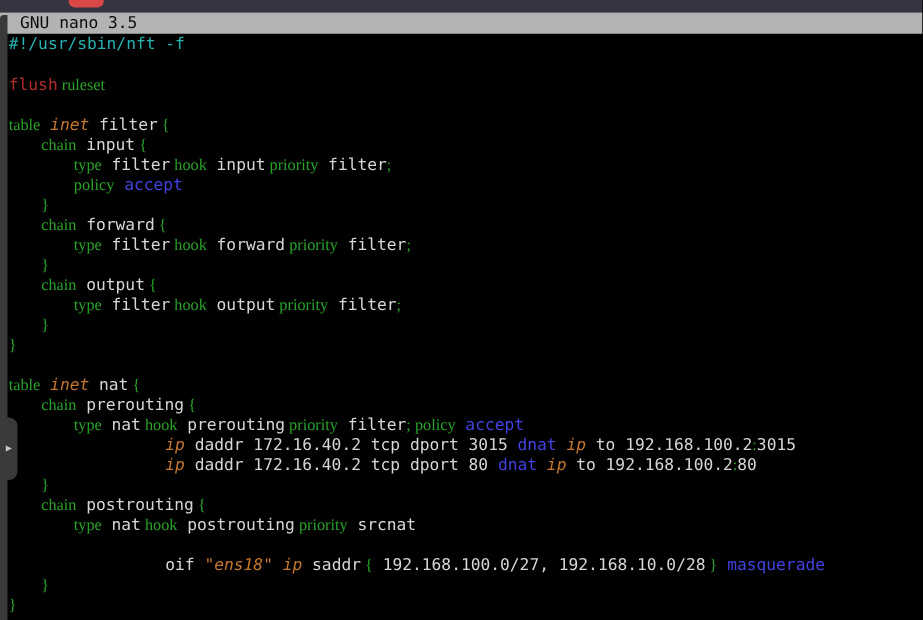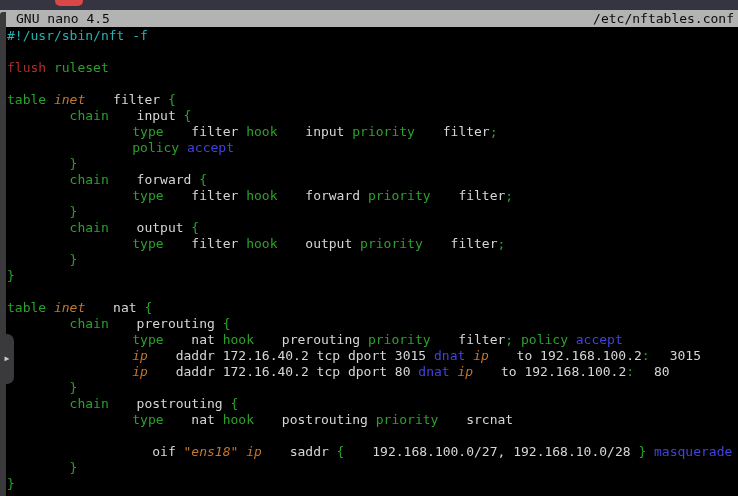--- a/index.html
+++ b/index.html
@@ -26,22 +26,22 @@
   .editor {
     position:absolute; top:28px; left:0; width:624px; bottom:0;
     background:var(--editor_bg);
   }
   .code {
     margin:0; padding:0 0 0 7px;
     font-family:"DejaVu Sans Mono", monospace;
     font-size:13px; line-height:16px;
   }
   .line { height:16px; white-space:pre; }
-  .tok-green  { color:var(--keyword_green); }
-  .tok-white  { color:var(--text_white);margin-left:20px; }
+  .tok-green  { color:var(--keyword_green);font-family:Liberation Serif, serif; }
+  .tok-white  { color:var(--text_white); }
   .tok-cyan   { color:var(--comment_cyan); }
   .tok-red    { color:var(--flush_red);margin-top:42px; }
   .tok-orange { color:var(--inet_orange);font-style:italic; }
   .tok-blue   { color:var(--action_blue); }
   .leftstrip {
     position:absolute; left:0; top:12px; bottom:0; width:6px;
     background:var(--strip_bg); border-radius:3px 0 0 0;
   }
   .handle {
     position:absolute; left:0; top:334px; width:14px; height:50px;
@@ -54,22 +54,21 @@
   }
 </style>
 </head>
 <body>
 
 <div class="topbar">
   <div class="redpill"></div>
 </div>
 
 <div class="nanobar">
-  <span>GNU nano 4.5</span>
-  <span>/etc/nftables.conf</span>
+  <span>GNU nano 3.5</span>
 </div>
 
 <div class="editor">
   <pre class="code"><div class="line"><span class="tok-cyan">#!/usr/sbin/nft -f</span></div><div class="line"></div><div class="line"><span class="tok-red">flush</span><span class="tok-green"> ruleset</span></div><div class="line"></div><div class="line"><span class="tok-green">table</span><span class="tok-orange"> inet</span><span class="tok-white"> filter</span><span class="tok-green"> {</span></div><div class="line"><span class="tok-green">        chain</span><span class="tok-white"> input</span><span class="tok-green"> {</span></div><div class="line"><span class="tok-green">                type</span><span class="tok-white"> filter</span><span class="tok-green"> hook</span><span class="tok-white"> input</span><span class="tok-green"> priority</span><span class="tok-white"> filter</span><span class="tok-green">;</span></div><div class="line"><span class="tok-green">                policy</span><span class="tok-blue"> accept</span></div><div class="line"><span class="tok-green">        }</span></div><div class="line"><span class="tok-green">        chain</span><span class="tok-white"> forward</span><span class="tok-green"> {</span></div><div class="line"><span class="tok-green">                type</span><span class="tok-white"> filter</span><span class="tok-green"> hook</span><span class="tok-white"> forward</span><span class="tok-green"> priority</span><span class="tok-white"> filter</span><span class="tok-green">;</span></div><div class="line"><span class="tok-green">        }</span></div><div class="line"><span class="tok-green">        chain</span><span class="tok-white"> output</span><span class="tok-green"> {</span></div><div class="line"><span class="tok-green">                type</span><span class="tok-white"> filter</span><span class="tok-green"> hook</span><span class="tok-white"> output</span><span class="tok-green"> priority</span><span class="tok-white"> filter</span><span class="tok-green">;</span></div><div class="line"><span class="tok-green">        }</span></div><div class="line"><span class="tok-green">}</span></div><div class="line"></div><div class="line"><span class="tok-green">table</span><span class="tok-orange"> inet</span><span class="tok-white"> nat</span><span class="tok-green"> {</span></div><div class="line"><span class="tok-green">        chain</span><span class="tok-white"> prerouting</span><span class="tok-green"> {</span></div><div class="line"><span class="tok-green">                type</span><span class="tok-white"> nat</span><span class="tok-green"> hook</span><span class="tok-white"> prerouting</span><span class="tok-green"> priority</span><span class="tok-white"> filter</span><span class="tok-green">; policy</span><span class="tok-blue"> accept</span></div><div class="line"><span class="tok-orange">                ip</span><span class="tok-white"> daddr 172.16.40.2 tcp dport 3015</span><span class="tok-blue"> dnat</span><span class="tok-orange"> ip</span><span class="tok-white"> to 192.168.100.2</span><span class="tok-green">:</span><span class="tok-white">3015</span></div><div class="line"><span class="tok-orange">                ip</span><span class="tok-white"> daddr 172.16.40.2 tcp dport 80</span><span class="tok-blue"> dnat</span><span class="tok-orange"> ip</span><span class="tok-white"> to 192.168.100.2</span><span class="tok-green">:</span><span class="tok-white">80</span></div><div class="line"><span class="tok-green">        }</span></div><div class="line"><span class="tok-green">        chain</span><span class="tok-white"> postrouting</span><span class="tok-green"> {</span></div><div class="line"><span class="tok-green">                type</span><span class="tok-white"> nat</span><span class="tok-green"> hook</span><span class="tok-white"> postrouting</span><span class="tok-green"> priority</span><span class="tok-white"> srcnat</span></div><div class="line"></div><div class="line"><span class="tok-white">                oif</span><span class="tok-orange"> "ens18"</span><span class="tok-orange"> ip</span><span class="tok-white"> saddr</span><span class="tok-green"> {</span><span class="tok-white"> 192.168.100.0/27, 192.168.10.0/28</span><span class="tok-green"> }</span><span class="tok-blue"> masquerade</span></div><div class="line"><span class="tok-green">        }</span></div><div class="line"><span class="tok-green">}</span></div></pre>
 </div>
 
 <div class="leftstrip"></div>
 
 <div class="handle">
   <span class="arrow">▶</span>

